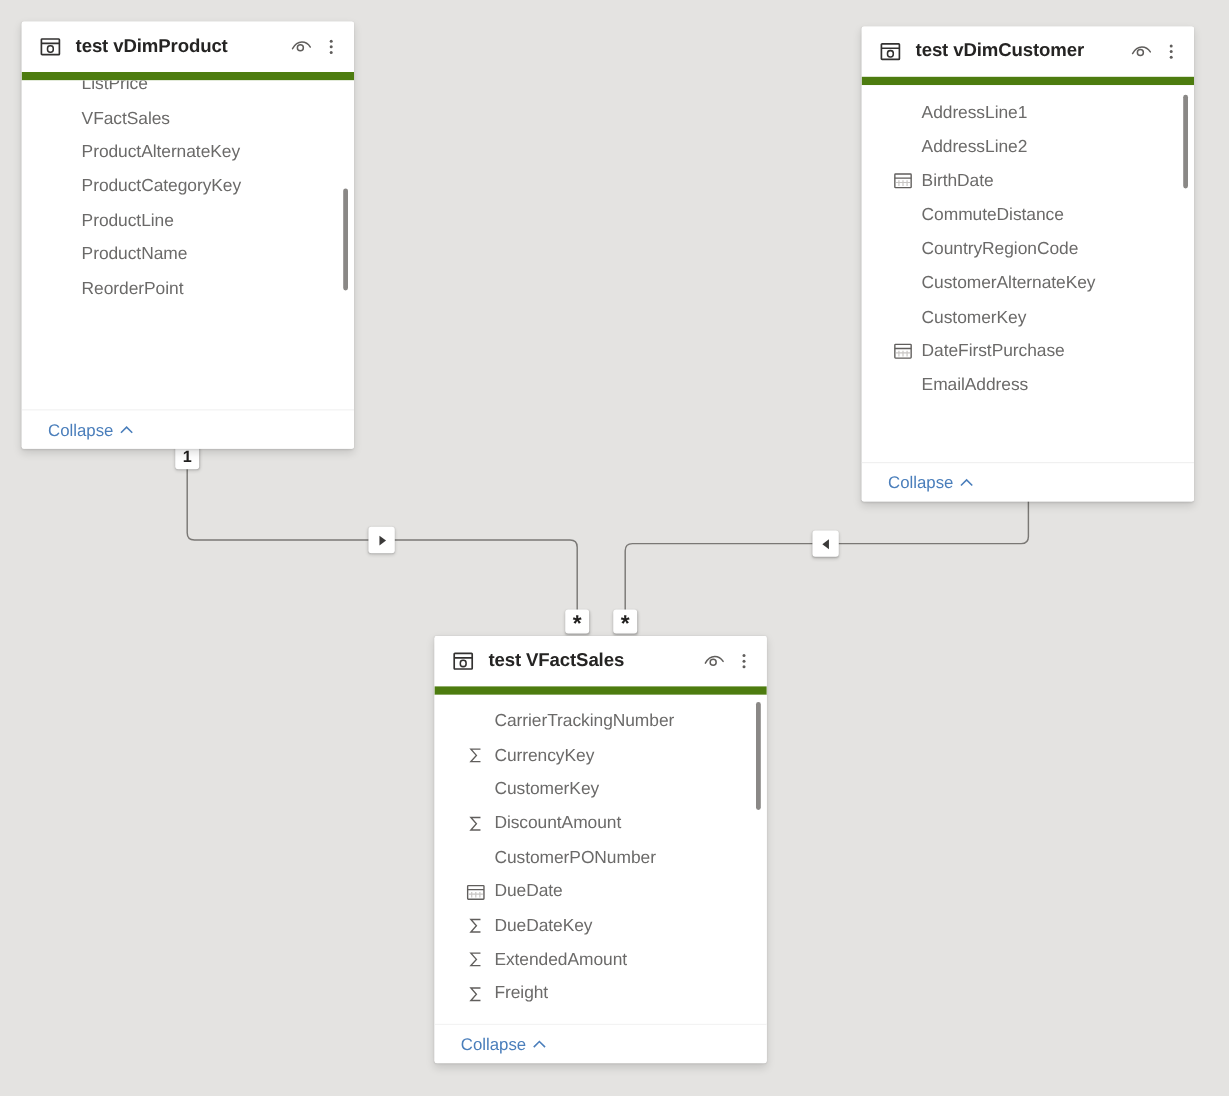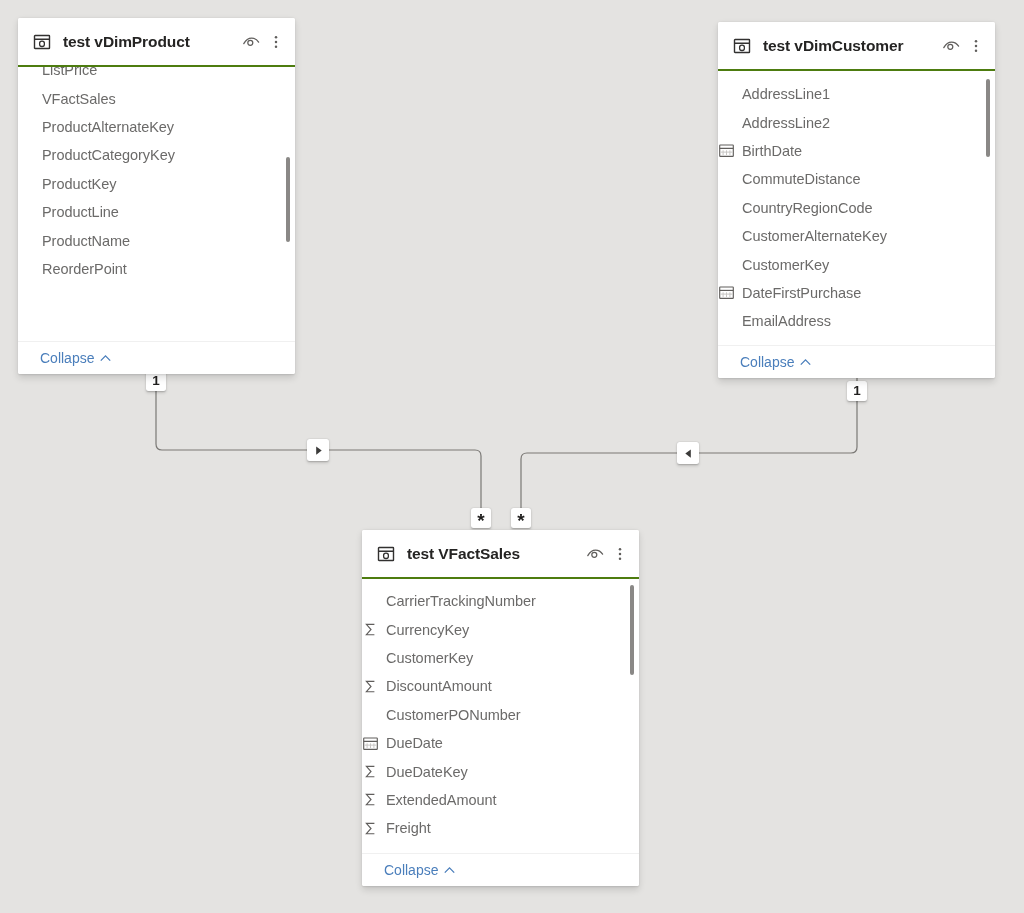--- a/index.html
+++ b/index.html
@@ -45,21 +45,21 @@
     overflow: hidden;
   }
 
   .card-header {
     height: 49px;
     min-height: 49px;
     display: flex;
     align-items: center;
     padding: 0 12px 0 14px;
     background: #ffffff;
-    border-bottom: 2px solid #4d7c0f;
+    border-bottom: 7px solid #4d7c0f;
     box-sizing: border-box;
   }
 
   .tbl-icon {
     width: 20px;
     height: 20px;
     flex: 0 0 20px;
     margin-right: 11px;
     display: block;
   }
@@ -92,20 +92,21 @@
   }
   .field-inner {
     position: absolute;
     left: 0;
     width: 100%;
   }
   .field-row {
     height: 28.4px;
     display: flex;
     align-items: center;
+    padding-left: 26px;
     box-sizing: border-box;
   }
   .field-icon {
     width: 17px;
     height: 17px;
     flex: 0 0 17px;
     margin-right: 7px;
     display: block;
   }
   .field-icon.blank { visibility: hidden; }
@@ -242,24 +243,20 @@
         <div class="field-row">
           <span class="field-icon blank"></span>
           <span class="field-name">ProductAlternateKey</span>
         </div>
         <div class="field-row">
           <span class="field-icon blank"></span>
           <span class="field-name">ProductCategoryKey</span>
         </div>
         <div class="field-row">
           <span class="field-icon blank"></span>
-          <span class="field-name">ProductKey</span>
-        </div>
-        <div class="field-row">
-          <span class="field-icon blank"></span>
           <span class="field-name">ProductLine</span>
         </div>
         <div class="field-row">
           <span class="field-icon blank"></span>
           <span class="field-name">ProductName</span>
         </div>
         <div class="field-row">
           <span class="field-icon blank"></span>
           <span class="field-name">ReorderPoint</span>
         </div>
@@ -269,21 +266,21 @@
     <div class="card-footer">
       <span class="collapse-link">
         <span>Collapse</span>
         <svg class="chev-up" viewBox="0 0 13 13">
           <polyline points="1.8,8.6 6.5,3.9 11.2,8.6" fill="none" stroke="#4a7ebb" stroke-width="1.3"></polyline>
         </svg>
       </span>
     </div>
   </div>
 
-  <div class="table-card" style="left:718px; top:22px; width:277px; height:356px;">
+  <div class="table-card" style="left:718px; top:22px; width:277px; height:396px;">
     <div class="card-header">
       <svg class="tbl-icon" viewBox="0 0 20 20">
         <rect x="2.5" y="3.5" width="15" height="13" rx="0.6" fill="none" stroke="#323130" stroke-width="1.4"></rect>
         <line x1="2.5" y1="7.2" x2="17.5" y2="7.2" stroke="#323130" stroke-width="1.4"></line>
         <rect x="7.6" y="9.2" width="4.8" height="5.3" rx="2.2" fill="none" stroke="#323130" stroke-width="1.3"></rect>
       </svg>
       <div class="card-title">test vDimCustomer</div>
       <div class="hdr-actions">
         <svg class="eye-icon" viewBox="0 0 18 18">
           <path d="M1.8,10.6 C4,6.6 7,5.1 9.6,5.1 C12.4,5.1 15,6.7 16.6,9.2" fill="none" stroke="#605e5c" stroke-width="1.25" stroke-linecap="round"></path>

